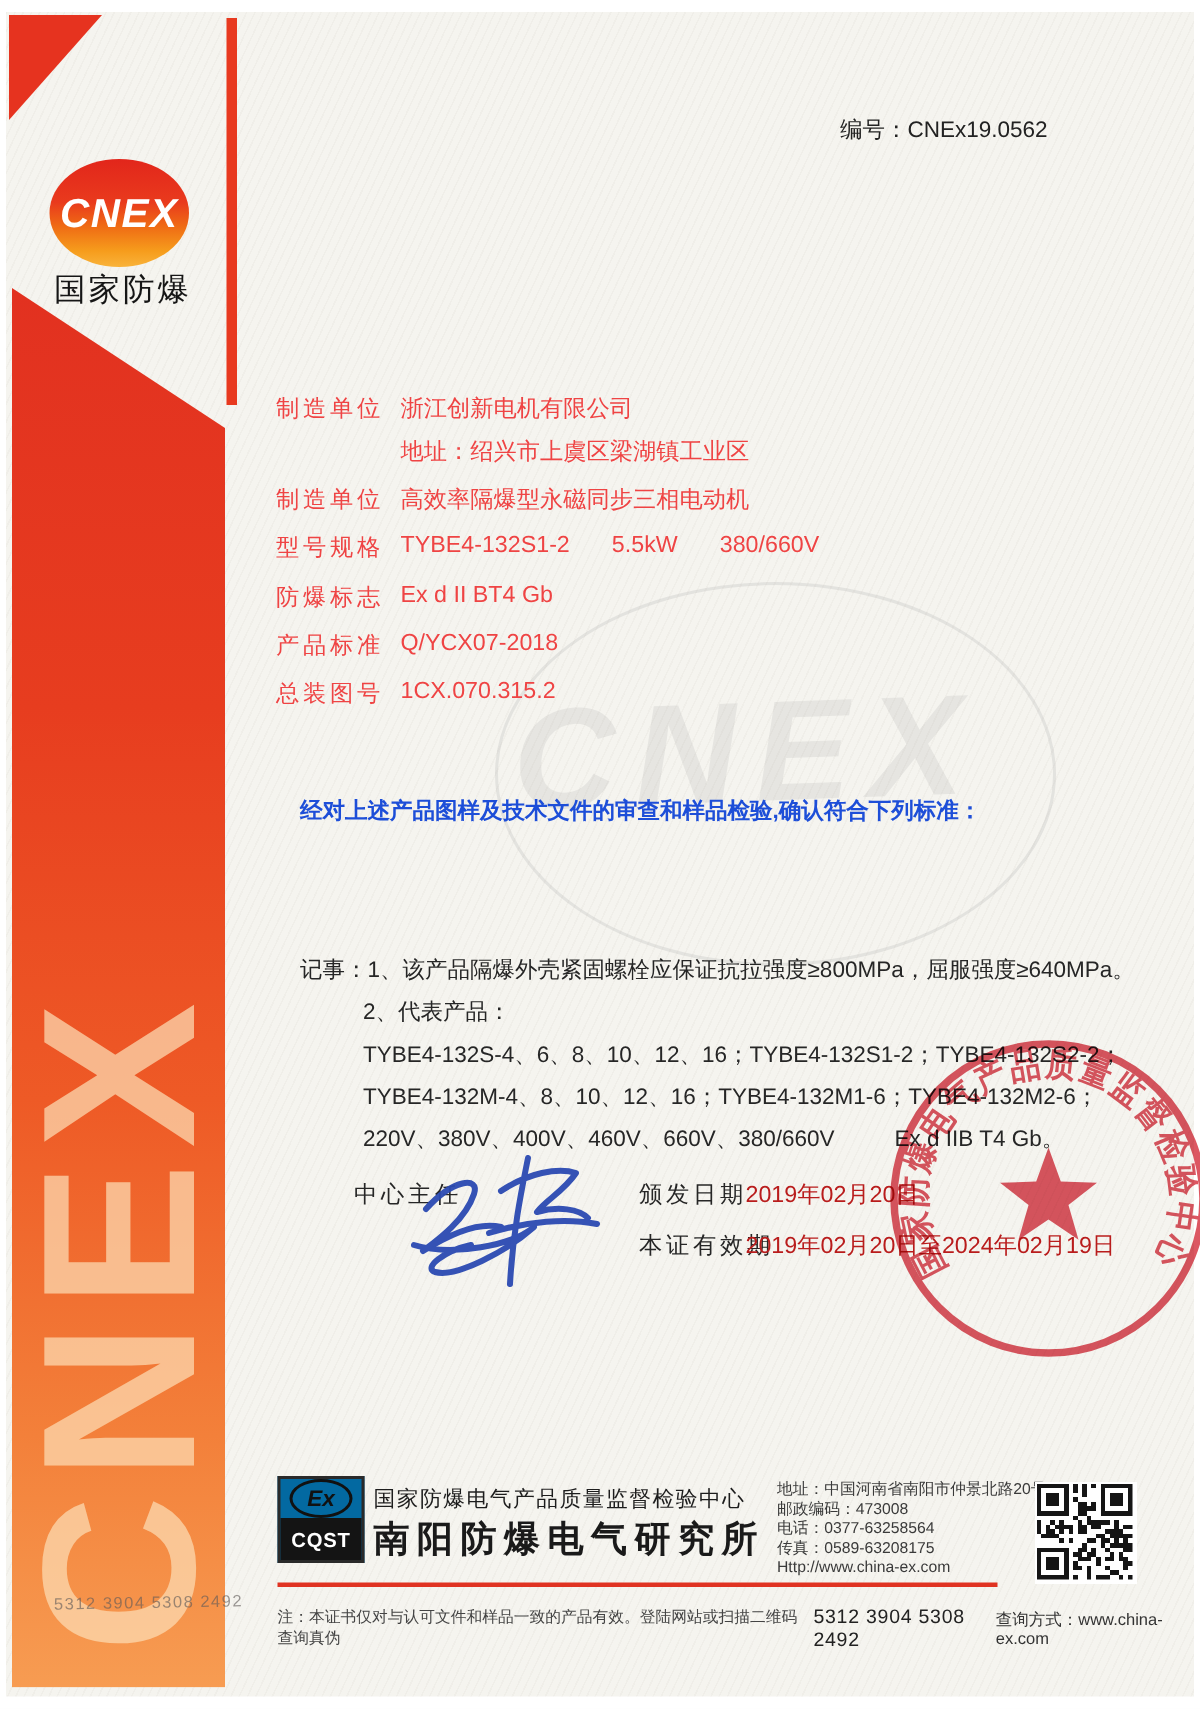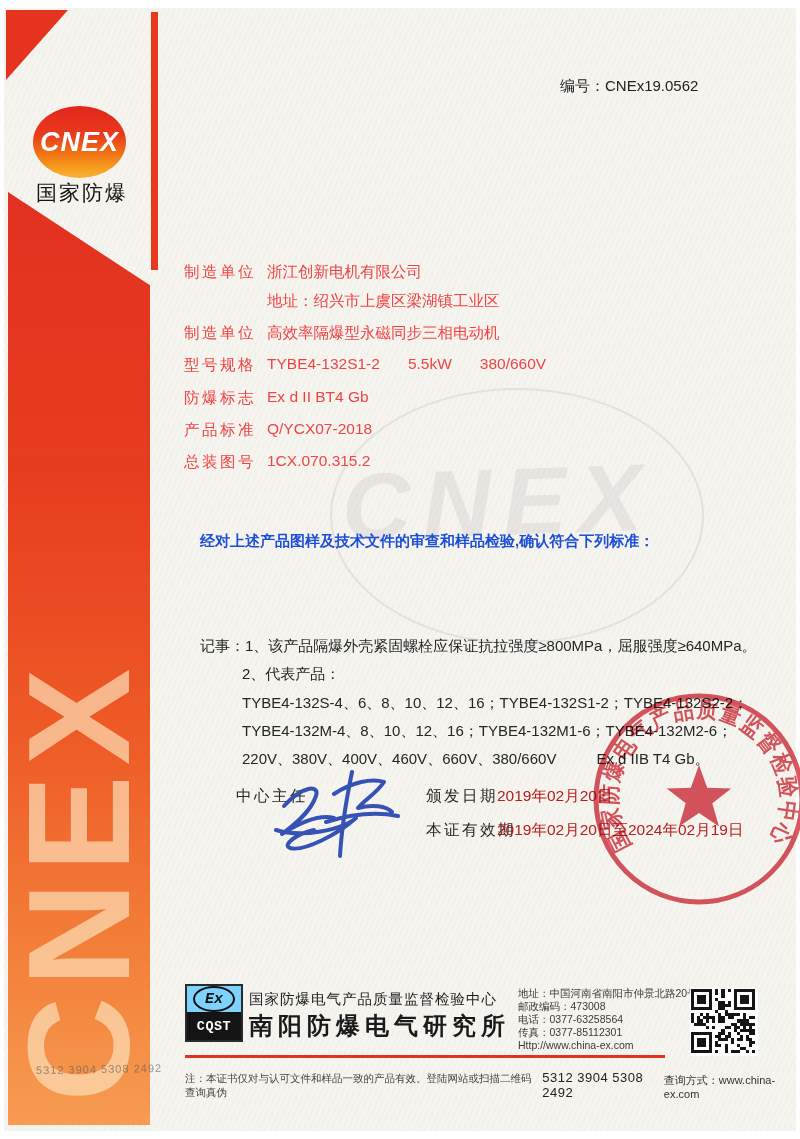--- a/index.html
+++ b/index.html
@@ -44,32 +44,32 @@
   .stmt{left:200px;width:480px;font-size:15px;color:#1d4ed8;line-height:27.5px;font-weight:bold;}
   .notes-line1{left:200px;font-size:15px;color:#262626;}
   .notes-ind{left:242px;font-size:15px;color:#262626;}
   .notes-ind .gap{display:inline-block;width:40px;}
   
   .appr-label{font-size:15.5px;color:#262626;letter-spacing:2.5px;margin-left:36px;}
   .appr-val{font-size:15.5px;color:#b91c1c;}
   .signature{left:256px;top:760px;}
   .stamp{left:586px;top:686px;opacity:0.88;mix-blend-mode:multiply;}
   
-  .ex-logo{left:185px;top:984px;width:54px;height:54px;border:2px solid #2a2a2a;background:#7dd3fc;font-family:Liberation Mono, monospace;}
+  .ex-logo{left:185px;top:984px;width:54px;height:54px;border:2px solid #2a2a2a;background:#0369a1;}
   .ex-logo .top{height:26px;display:flex;align-items:center;justify-content:center;}
   .ex-logo .oval{border:2px solid #111;border-radius:50%;width:38px;height:22px;display:flex;
         align-items:center;justify-content:center;font-size:15px;font-weight:700;font-style:italic;color:#111;}
   .ex-logo .bot{height:28px;background:#141414;color:#fff;display:flex;align-items:center;
         justify-content:center;font-size:13.5px;font-weight:700;letter-spacing:0.5px;}
   .center-name{left:249px;top:990px;font-size:14.5px;color:#1d1d1d;letter-spacing:1px;}
   .institute-name{left:249px;top:1010px;font-size:24px;font-weight:700;color:#1a1a1a;letter-spacing:5px;}
   .red-rule{left:185px;top:1055px;width:480px;height:3px;background:#e03322;}
   .contact{left:518px;top:987px;font-size:10.5px;line-height:13px;color:#3a3a3a;}
   .qr{left:690px;top:988px;width:66px;height:66px;background:#fff;padding:1px;}
-  .note-row{left:185px;top:1070px;width:610px;font-size:10.5px;color:#444;display:flex;align-items:flex-end;}
+  .note-row{left:185px;top:1070px;width:610px;font-size:10.5px;color:#444;display:flex;align-items:center;}
   .note-row .code{font-size:13px;color:#222;margin-left:10px;letter-spacing:0.5px;}
   .note-row .suffix{font-size:11px;color:#333;}
 </style>
 </head>
 <body>
 
 <div class="page">
   <div class="paper abs"></div>
 
   <div class="abs corner-tri"></div>
@@ -163,21 +163,21 @@
     <div class="bot">CQST</div>
   </div>
   <div class="abs center-name">国家防爆电气产品质量监督检验中心</div>
   <div class="abs institute-name">南阳防爆电气研究所</div>
   <div class="abs red-rule"></div>
 
   <div class="abs contact">
     <div>地址：中国河南省南阳市仲景北路20号</div>
     <div>邮政编码：473008</div>
     <div>电话：0377-63258564</div>
-    <div>传真：0377-85112301</div>
+    <div>传真：0589-63208175</div>
     <div>Http://www.china-ex.com</div>
   </div>
 
   <div class="abs qr">
     <svg id="qr-svg" width="64" height="64" viewBox="0 0 63 63" shape-rendering="crispEdges">
         <rect x="0" y="0" width="63" height="63" fill="#ffffff"></rect>
         <rect x="24" y="0" width="3" height="3" fill="#151515"></rect>
         <rect x="30" y="0" width="3" height="3" fill="#151515"></rect>
         <rect x="36" y="0" width="3" height="3" fill="#151515"></rect>
         <rect x="24" y="3" width="3" height="3" fill="#151515"></rect>

